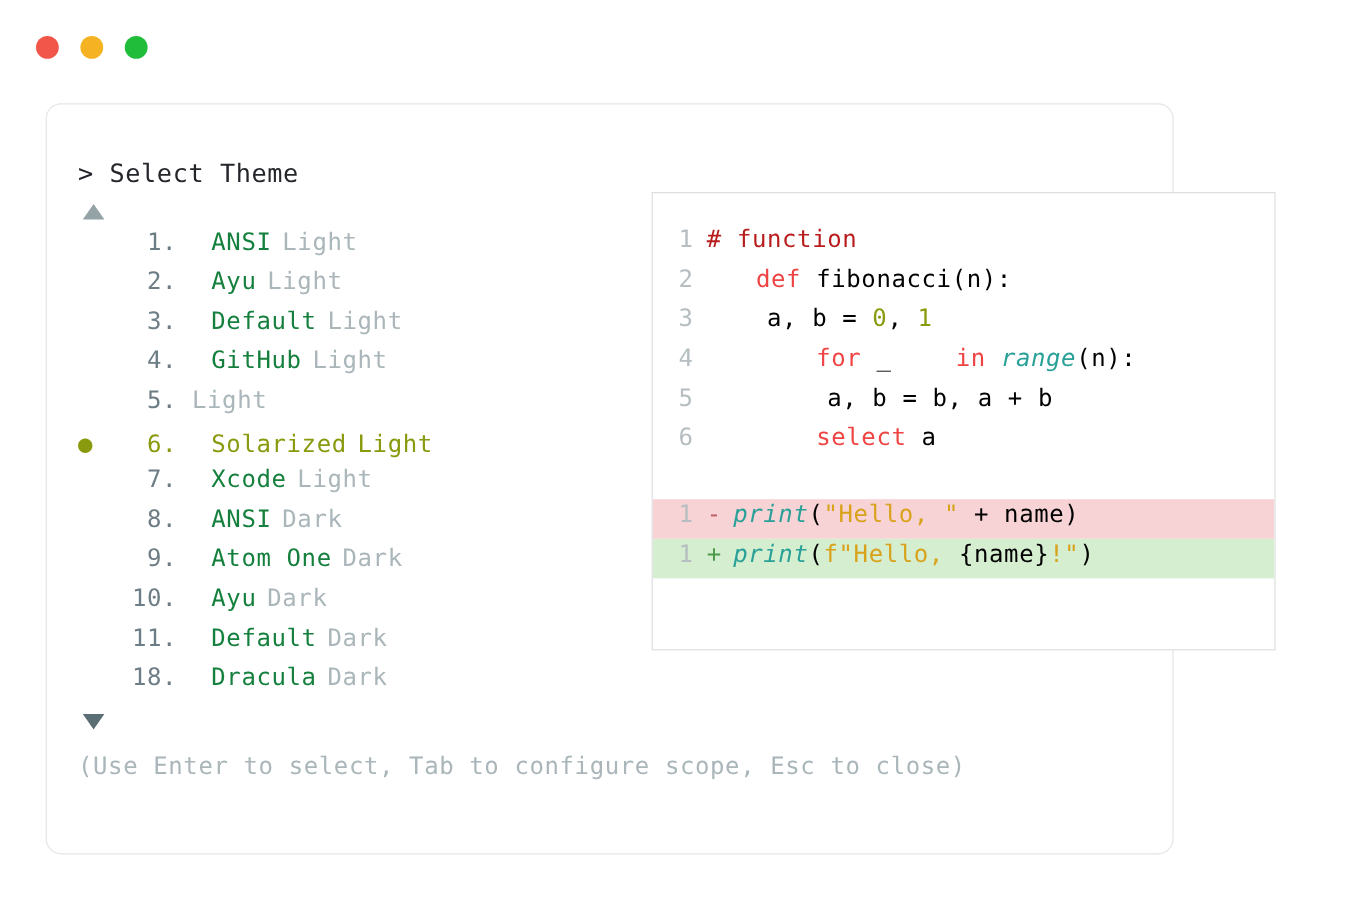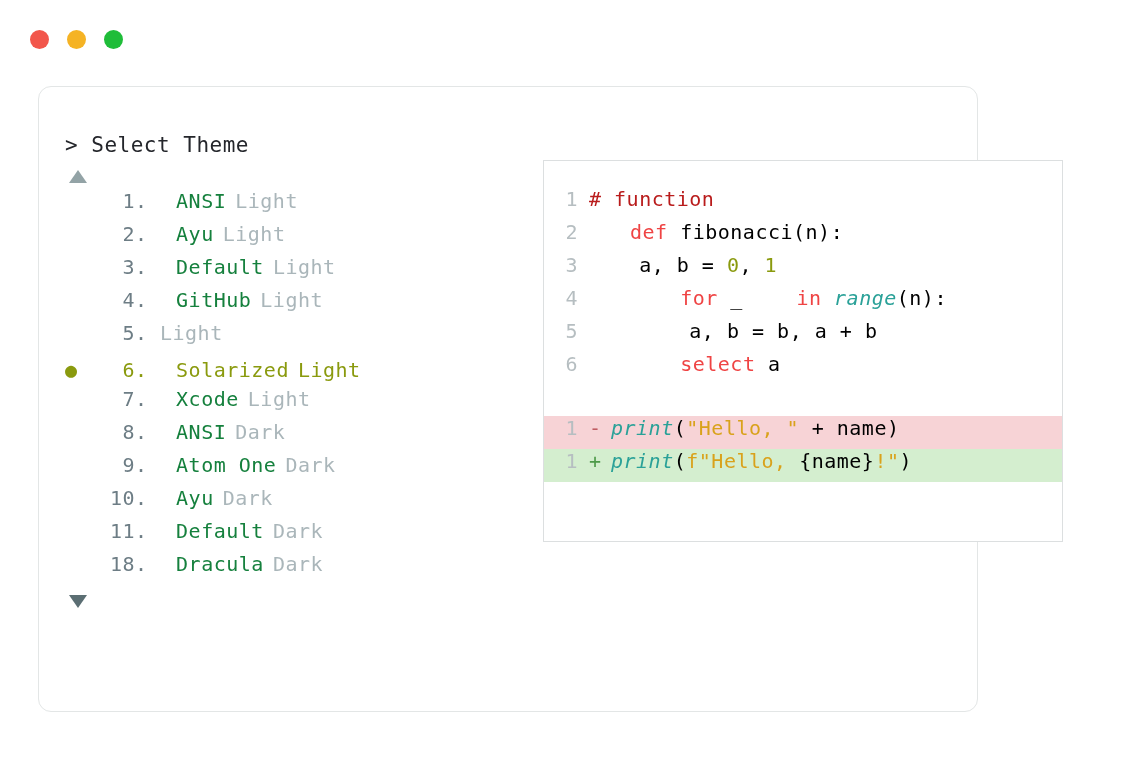--- a/index.html
+++ b/index.html
@@ -245,15 +245,16 @@
             <div class="code-line"><span class="lno">5</span><span class="code-text tok-plain">        a, b = b, a + b</span></div>
             <div class="code-line"><span class="lno">6</span><span class="code-text tok-plain">    </span><span class="code-text tok-kw">select</span><span class="code-text tok-plain"> a</span></div>
           </div>
         <div class="diff-block" id="diff-lines">
             <div class="diff-line diff-del"><span class="lno">1</span><span class="diff-sign sign-del">-</span><span class="code-text tok-fn">print</span><span class="code-text tok-plain">(</span><span class="code-text tok-str">"Hello, "</span><span class="code-text tok-plain"> + name)</span></div>
             <div class="diff-line diff-add"><span class="lno">1</span><span class="diff-sign sign-add">+</span><span class="code-text tok-fn">print</span><span class="code-text tok-plain">(</span><span class="code-text tok-str">f"Hello, </span><span class="code-text tok-plain">{name}</span><span class="code-text tok-str">!"</span><span class="code-text tok-plain">)</span></div>
           </div>
       </div>
     </div>
 
+    <div class="footer-hint">(Use Enter to select, Tab to configure scope, Esc to close)</div>
 
   </div>
 </div>
 
 </body></html>

